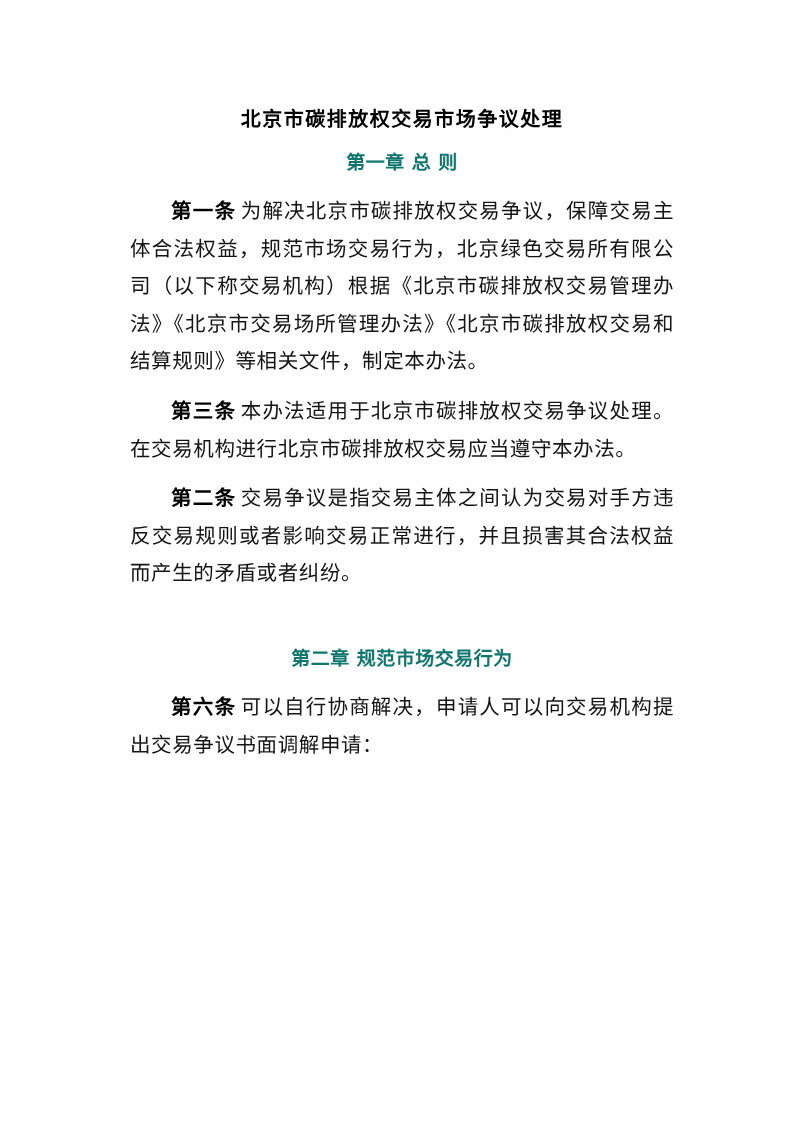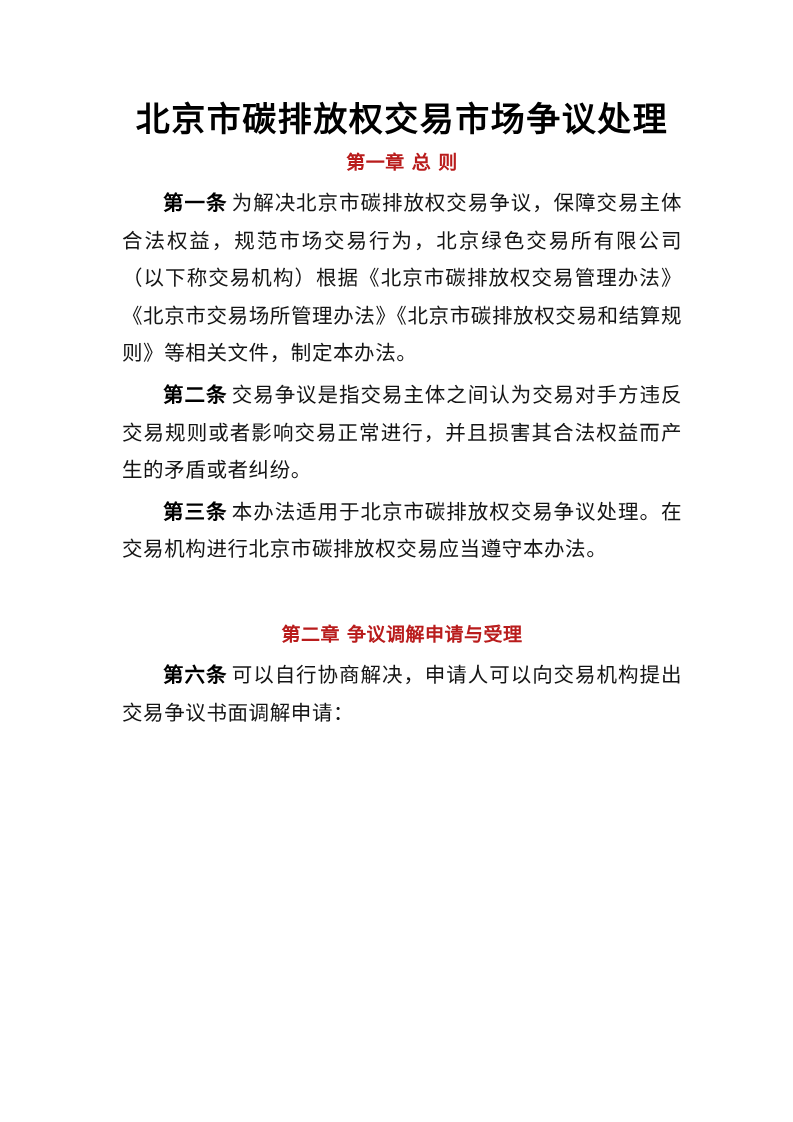--- a/index.html
+++ b/index.html
@@ -26,52 +26,52 @@
     position: absolute;
     left: 118px;
     top: 96px;
     width: 568px;
   }
 
   
   .doc-title {
     text-align: center;
     font-weight: bold;
-    font-size: 34px;
+    font-size: 20px;
     line-height: 47px;
     letter-spacing: 1.5px;
     color: #000000;
     margin: 0;
   }
   .doc-title .title-line {
     display: block;
   }
   .doc-title .title-line-2 {
     margin-top: 10px;
   }
 
   
   .chapter-heading {
     text-align: center;
     font-weight: bold;
     font-size: 19px;
     line-height: 38px;
     letter-spacing: 0.5px;
-    color: #b91c1c;
+    color: #0f766e;
     font-family: "DejaVu Sans", "Liberation Sans", sans-serif;
     margin: 0;
     white-space: pre;
   }
   .chapter-heading.spaced-above {
     margin-top: 46px;
   }
 
   
   .article {
-    margin: 4px;
+    margin: 12px;
     font-size: 20.5px;
     line-height: 37.6px;
     text-align: justify;
     text-align-last: left;
     text-justify: inter-ideograph;
     text-indent: 41px;
     letter-spacing: 0.6px;
     color: #141414;
   }
 
@@ -101,29 +101,29 @@
       <span class="title-line title-line-1">北京市碳排放权交易市场争议处理</span>
     </h1>
 
     <h2 class="chapter-heading">第一章 总 则</h2>
 
     <p class="article">
       <span class="art-num">第一条</span><span class="art-gap"></span><span class="art-body">为解决北京市碳排放权交易争议，保障交易主体合法权益，规范市场交易行为，北京绿色交易所有限公司（以下称交易机构）根据《北京市碳排放权交易管理办法》《北京市交易场所管理办法》《北京市碳排放权交易和结算规则》等相关文件，制定本办法。</span>
     </p>
 
     <p class="article">
+      <span class="art-num">第三条</span><span class="art-gap"></span><span class="art-body">本办法适用于北京市碳排放权交易争议处理。在交易机构进行北京市碳排放权交易应当遵守本办法。</span>
+    </p>
+
+    <p class="article">
       <span class="art-num">第二条</span><span class="art-gap"></span><span class="art-body">交易争议是指交易主体之间认为交易对手方违反交易规则或者影响交易正常进行，并且损害其合法权益而产生的矛盾或者纠纷。</span>
     </p>
 
-    <p class="article">
-      <span class="art-num">第三条</span><span class="art-gap"></span><span class="art-body">本办法适用于北京市碳排放权交易争议处理。在交易机构进行北京市碳排放权交易应当遵守本办法。</span>
-    </p>
 
-
-    <h2 class="chapter-heading spaced-above">第二章 争议调解申请与受理</h2>
+    <h2 class="chapter-heading spaced-above">第二章 规范市场交易行为</h2>
 
 
     <p class="article">
       <span class="art-num">第六条</span><span class="art-gap"></span><span class="art-body">可以自行协商解决，申请人可以向交易机构提出交易争议书面调解申请：</span>
     </p>
 
   </div>
 </div>
 
 </body></html>

